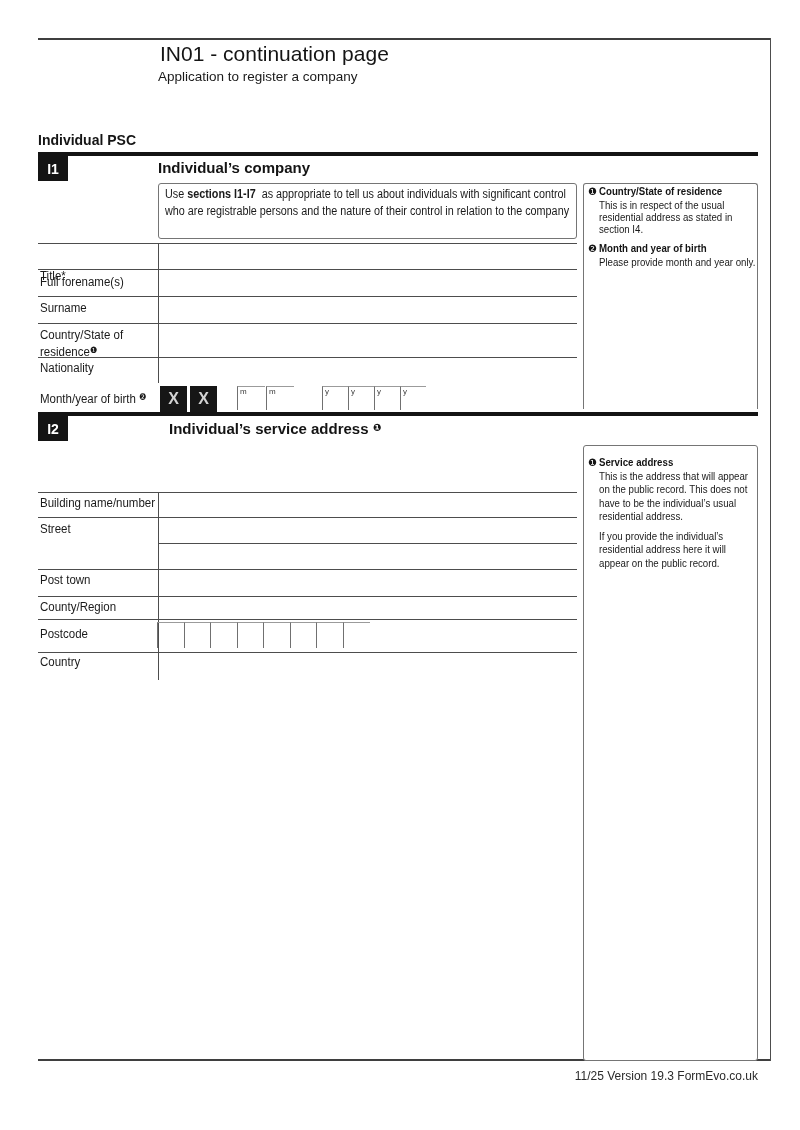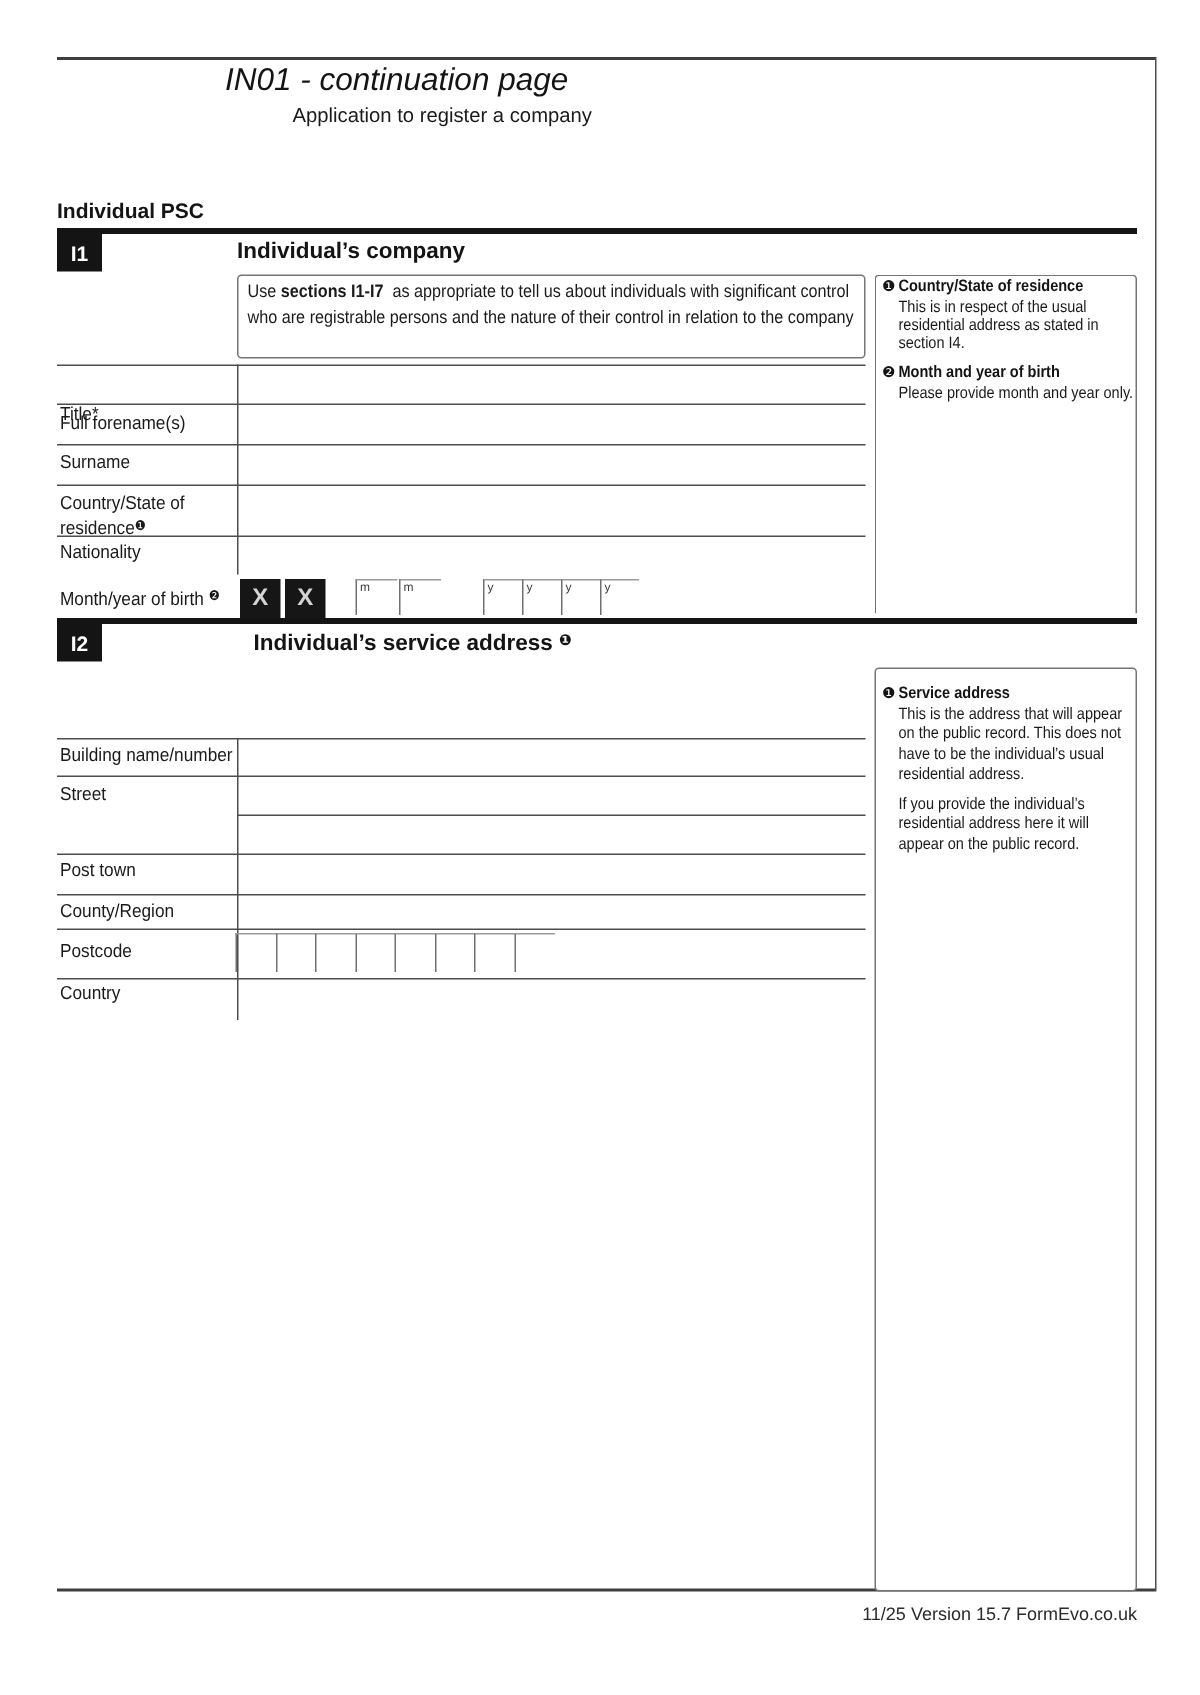--- a/index.html
+++ b/index.html
@@ -43,22 +43,22 @@
 </style>
 </head>
 <body>
 
 <div id="page">
 
   <div class="rule" style="left:38px; top:38px; width:732px;"></div>
   <div class="vline" style="left:770px; top:38px; height:1023px;"></div>
   <div class="rule" style="left:38px; top:1059px; width:732px;"></div>
 
-  <div class="title" style="left:150px; top:42px;font-style:italic;">IN01 - continuation page</div>
-  <div class="subtitle" style="left:158px; top:69px;margin-left:37px;">Application to register a company</div>
+  <div class="title" style="left:160px; top:42px;">IN01 - continuation page</div>
+  <div class="subtitle" style="left:158px; top:69px;">Application to register a company</div>
   <div class="group-heading" style="left:38px; top:132px;">Individual PSC</div>
 
   <div class="bar" style="left:38px; top:152px; width:720px;"></div>
   <div class="tag" style="left:38px; top:156px;text-align:right;">I1</div>
   <div class="sec-heading" style="left:158px; top:159px;">Individual’s company</div>
 
   <div class="box" style="left:158px; top:183px; width:417px; height:54px;">
     <div class="intro-text" style="left:6px; top:2px; width:452px;"><span>Use </span><b>sections I1-I7</b><span>  as appropriate to tell us about individuals with significant control who are registrable persons and the nature of their control in relation to the company</span></div>
   </div>
 
@@ -155,15 +155,15 @@
   <div class="nmk" style="left:588px; top:457px;">❶</div>
   <div class="ntitle" style="left:599px; top:456px;">Service address</div>
   <div class="nbody" style="left:599px; top:470px; line-height:13.4px;">This is the address that will appear
 on the public record. This does not
 have to be the individual’s usual
 residential address.</div>
   <div class="nbody" style="left:599px; top:530px; line-height:13.4px;">If you provide the individual’s
 residential address here it will
 appear on the public record.</div>
 
-  <div class="footer" style="left:430px; top:1069px; width:328px;">11/25 Version 15.7 FormEvo.co.uk</div>
+  <div class="footer" style="left:430px; top:1069px; width:328px;">11/25 Version 19.3 FormEvo.co.uk</div>
 
 </div>
 
 </body></html>

